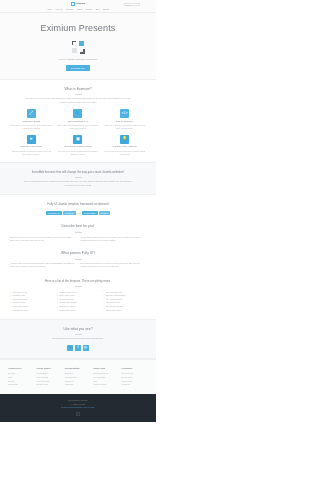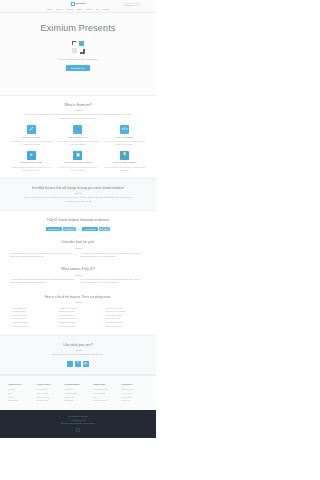--- a/index.html
+++ b/index.html
@@ -32,21 +32,21 @@
     position:absolute; right:16px; top:2px;
     width:16px; height:3.4px; border:.35px solid #e2e4e6; border-radius:.5px;
     background:#fff; font-size:1.6px; color:#bfc3c7; padding-left:1px; line-height:3.4px;
   }
   .nav-links { display:flex; gap:3.4px; justify-content:center; height:5px; align-items:center; }
   .nav-links span { font-size:1.85px; color:#9aa0a6; white-space:nowrap; }
 
   
   .hero {
     background:#fbfbfc; border-bottom:.4px solid #eceef0;
-    padding:9px 0 24px; text-align:center;
+    padding:9px 0 8px; text-align:center;
   }
   .hero h1 { font-size:9px; color:#73797f; font-weight:normal; letter-spacing:.15px; }
   .hero-logo { margin:5px auto 4px; width:13px; height:13px; position:relative; }
   .hl-br { position:absolute; background:#5a6067; }
   .hl-b1 { left:0; top:0; width:4.2px; height:1.3px; }
   .hl-b2 { left:0; top:0; width:1.3px; height:4.2px; }
   .hl-b3 { right:0; bottom:0; width:4.2px; height:1.3px; }
   .hl-b4 { right:0; bottom:0; width:1.3px; height:4.2px; }
   .hl-sq { position:absolute; right:.6px; top:.6px; width:5px; height:5px; background:#4db2e0; }
   .hl-sq2 { position:absolute; left:.6px; bottom:.6px; width:5px; height:5px; background:#dfe3e6; }

